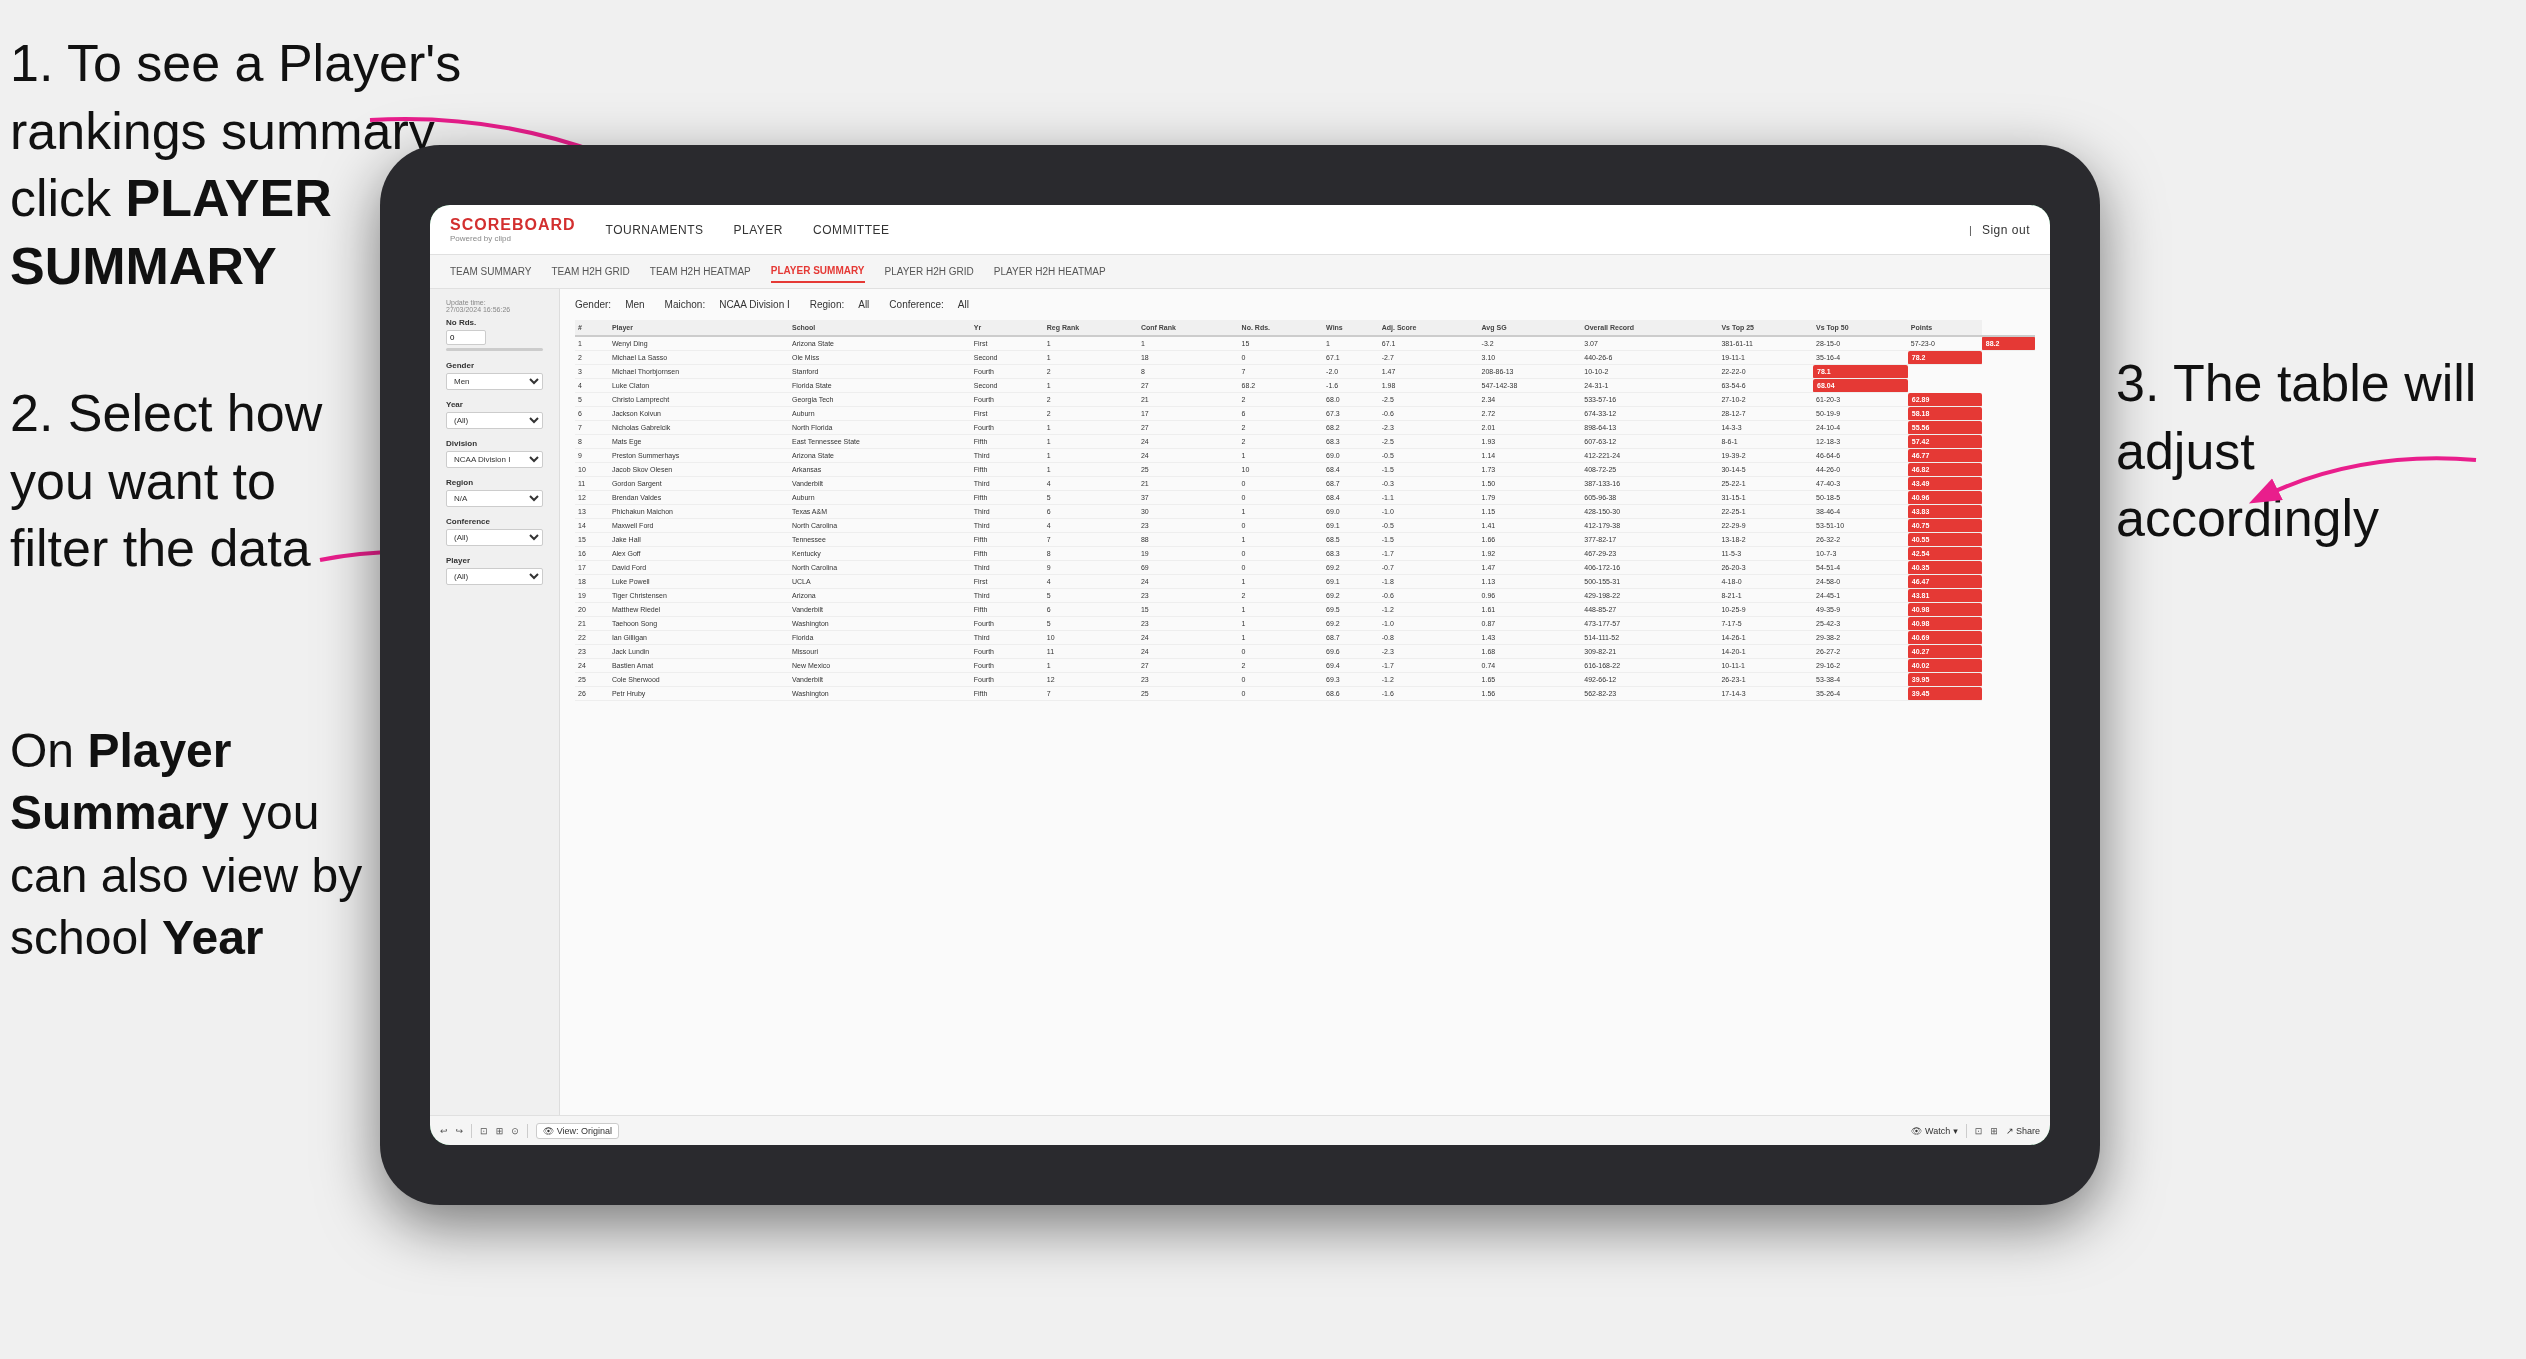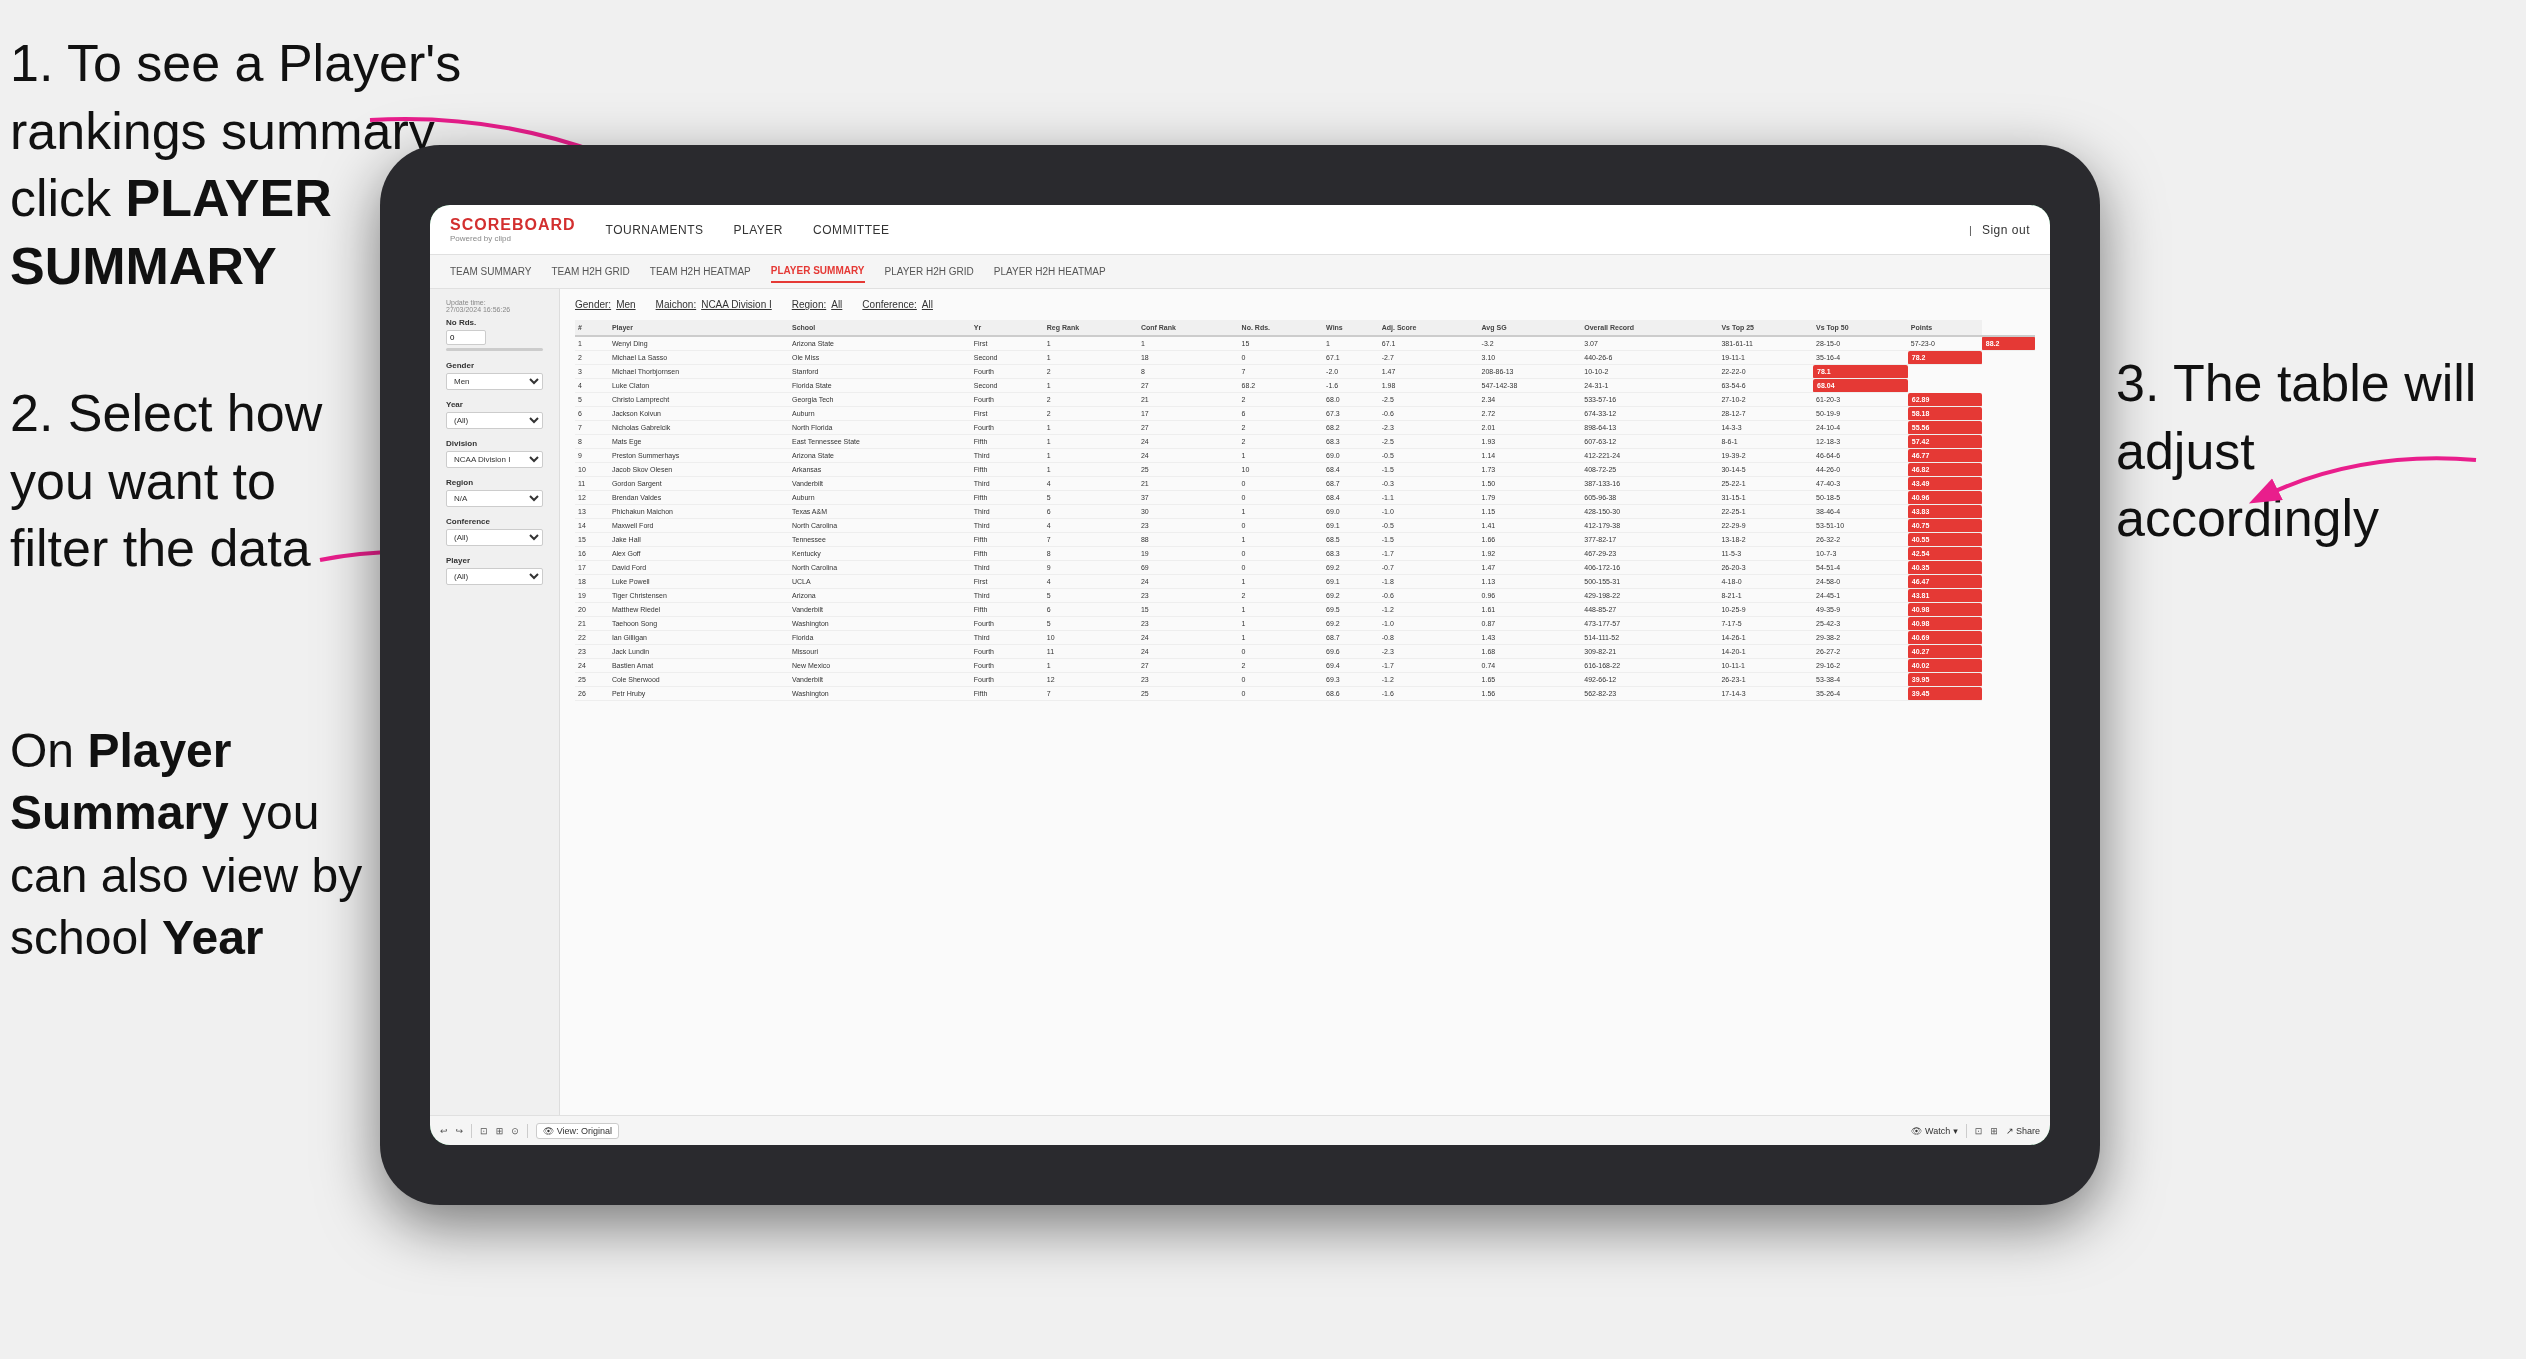--- a/index.html
+++ b/index.html
@@ -236,24 +236,23 @@
 
     .filter-row {
       display: flex;
       gap: 20px;
       margin-bottom: 10px;
       align-items: center;
     }
     .filter-item {
       display: flex;
       align-items: center;
-      gap: 5px;
+      gap: 14px;
       font-size: 10px;
       color: #333;
-      text-decoration: underline;
     }
     .filter-val {
       font-size: 10px;
       color: #333;
       font-weight: 500;
     }
 
     
     .data-table {
       width: 100%;

